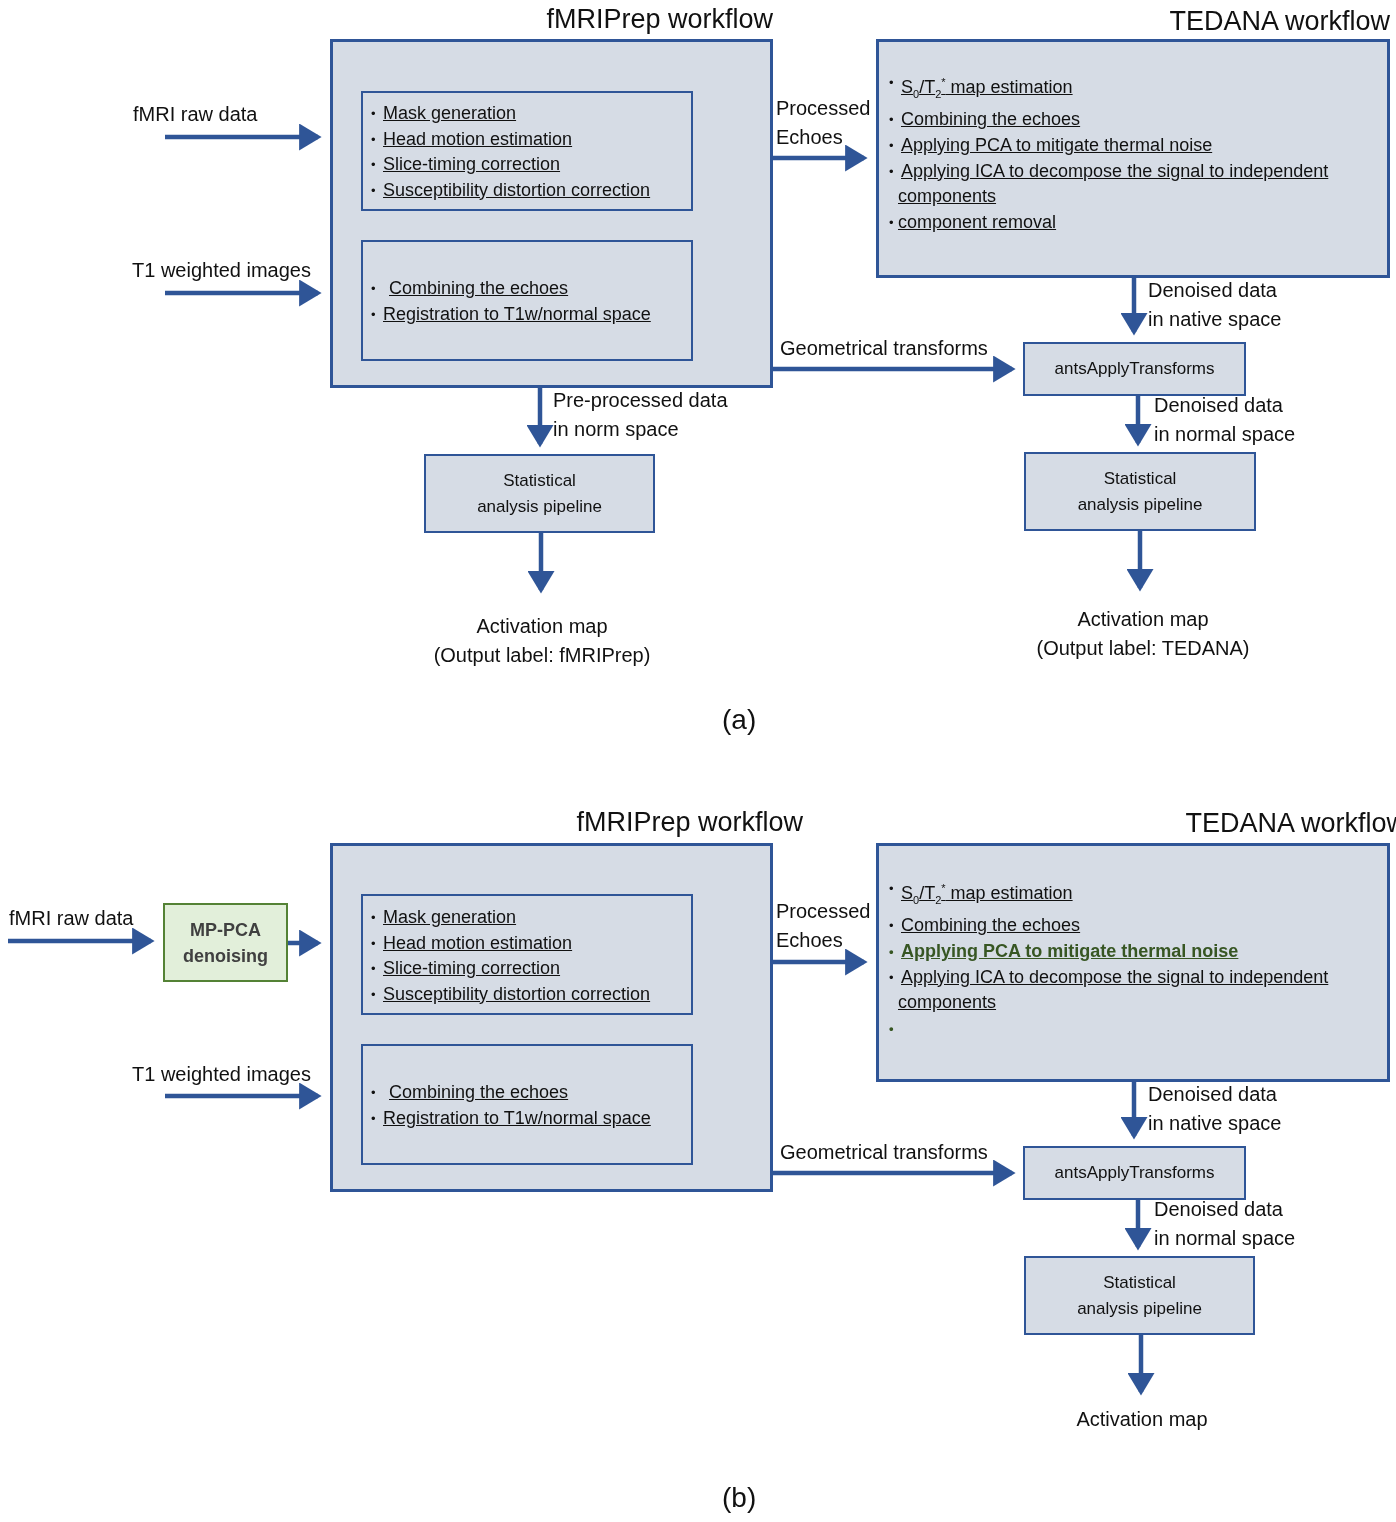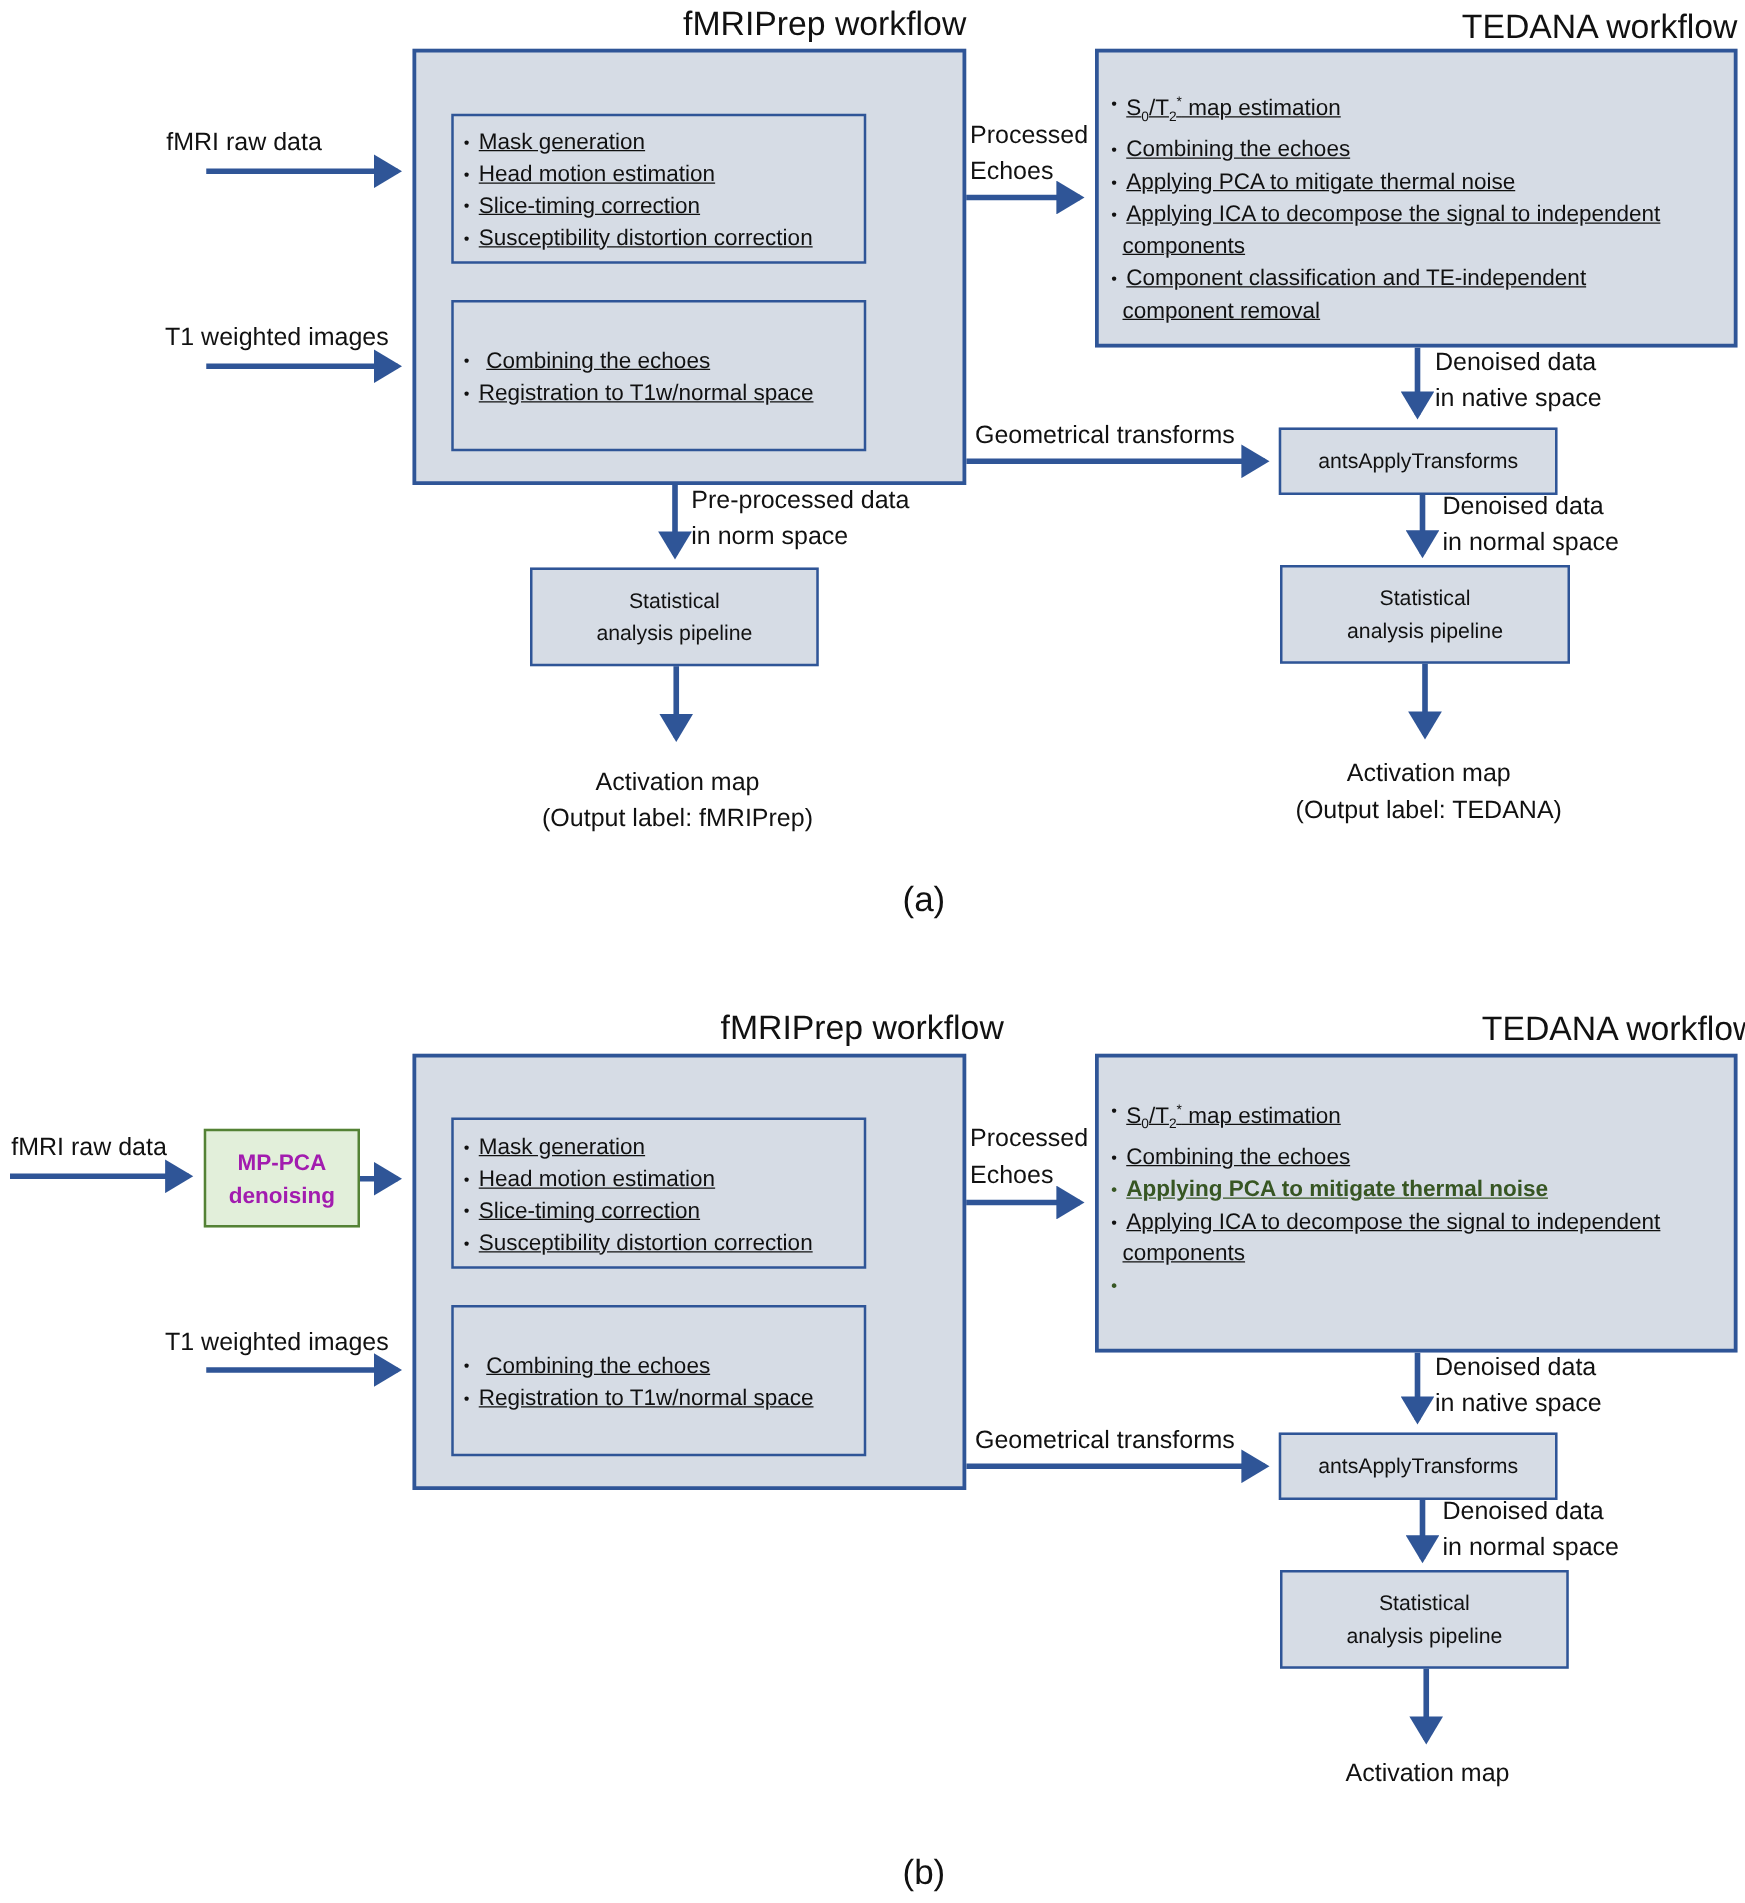--- a/index.html
+++ b/index.html
@@ -1,21 +1,21 @@
 <!DOCTYPE html>
 <html><head>
 <meta charset="utf-8">
 <style>
   html, body { margin:0; padding:0; background:#ffffff; }
   body { width:1396px; height:1522px; position:relative; overflow:hidden;
          font-family:"Liberation Sans", sans-serif; color:#111; }
   .box { position:absolute; background:#d6dce5; border:3px solid #2f5597; box-sizing:border-box; }
   .inner { position:absolute; background:#d6dce5; border:2px solid #2f5597; box-sizing:border-box; }
   .green { position:absolute; background:#e2efda; border:2px solid #548235; box-sizing:border-box;
-           color:#a21caf; font-weight:bold; font-size:18px; text-align:center; line-height:26px;
+           color:#404040; font-weight:bold; font-size:18px; text-align:center; line-height:26px;
            display:flex; flex-direction:column; justify-content:center; }
   .title { position:absolute; font-size:27px; text-align:right; }
   .lbl { position:absolute; font-size:20px; line-height:29px; white-space:nowrap; }
   .center { text-align:center; }
   ul.b { list-style:none; margin:0; padding:0; }
   ul.b li { position:relative; padding-left:14px; font-size:18px; line-height:25.5px; white-space:nowrap;text-decoration:underline; }
   ul.b li::before { content:"\2022"; position:absolute; left:2px; font-size:13px; }
   ul.b li .cont { display:block; }
   ul.t li { line-height:25.7px; }
   .strike { color:#375623; font-weight:bold; text-decoration:line-through; text-decoration-thickness:2px; }
@@ -87,21 +87,20 @@
 <div class="box" style="left:876px;top:39px;width:514px;height:239px;padding:28px 0 0 8px;">
   <ul class="b t">
     <li><span>S</span><sub>0</sub><span>/T</span><sub>2</sub><sup>*</sup><span> map estimation</span></li>
     <li>Combining the echoes</li>
     <li>Applying PCA to mitigate thermal noise</li>
     <li>
         <span class="cont">Applying ICA to decompose the signal to independent</span>
         <span class="cont" style="margin-left:-3px;">components</span>
       </li>
     <li>
-        <span class="cont">Component classification and TE-independent</span>
         <span class="cont" style="margin-left:-3px;">component removal</span>
       </li>
   </ul>
 </div>
 
 <div class="lbl" style="left:1148px;top:276px;">
     <span style="display:block">Denoised data</span>
     <span style="display:block">in native space</span>
   </div>
 <div class="lbl" style="left:780px;top:334px;">Geometrical transforms</div>

